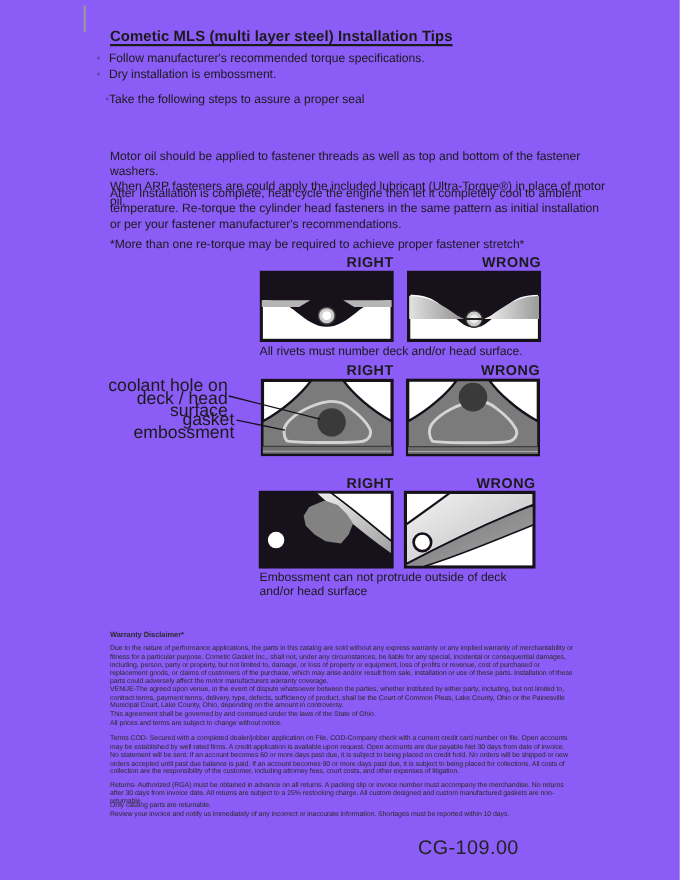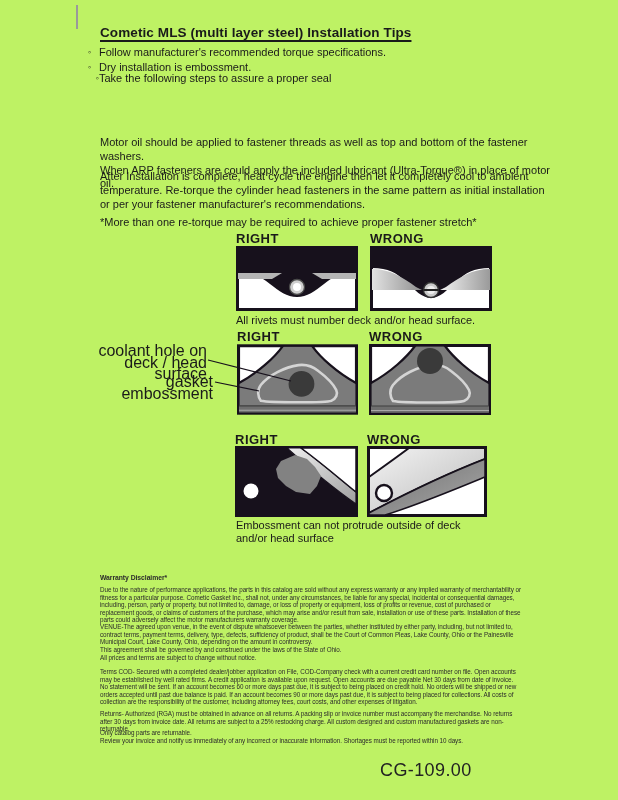--- a/index.html
+++ b/index.html
@@ -1,28 +1,28 @@
 <!DOCTYPE html>
 <html><head>
 <meta charset="utf-8">
 <style>
   html,body{margin:0;padding:0;background:#e9e9e9;}
-  .page{position:relative;width:618px;height:800px;background:#bef264;overflow:hidden;
+  .page{position:relative;width:618px;height:800px;background:#8b5cf6;overflow:hidden;
         font-family:"Liberation Sans", sans-serif;color:#1a1a1a;}
   .abs{position:absolute;}
   .edge-mark{left:76px;top:5px;width:2px;height:24px;background:#9a9a9a;}
   .doc-title{left:100px;top:25px;font-size:13.5px;font-weight:bold;letter-spacing:.1px;
              text-decoration:underline;text-underline-offset:3px;text-decoration-thickness:1.5px;}
   .tip{left:88px;font-size:11px;line-height:13px;white-space:nowrap;}
   .tip .mk{display:inline-block;width:11px;font-size:9px;vertical-align:1px;}
   .subtip{left:114px;font-size:11px;line-height:13px;white-space:nowrap;}
   .subtip .mk{display:inline-block;width:9px;font-size:11px;}
   .h2{left:100px;font-size:12.5px;font-weight:bold;}
   .para{left:100px;width:450px;font-size:11px;line-height:13.8px;white-space:pre-line;}
-  .dg-label{font-size:13px;font-weight:bold;text-align:left;letter-spacing:.5px;}
+  .dg-label{font-size:13px;font-weight:bold;text-align:right;letter-spacing:.5px;}
   .caption{font-size:11px;line-height:13px;white-space:pre-line;}
   .figbox{display:block;}
   .side-label{font-size:16px;line-height:11.5px;text-align:right;white-space:pre-line;}
   .disc{left:100px;width:422px;font-size:6.3px;line-height:7.5px;letter-spacing:-.05px;
         color:#2b2b2b;white-space:pre-line;}
   .disc-head{font-weight:bold;font-size:6.8px;}
   .doc-code{left:380px;top:760px;font-size:18px;letter-spacing:.4px;color:#222;}
   svg{display:block;}
 </style>
 </head>
@@ -33,21 +33,21 @@
   <div class="abs edge-mark"></div>
 
   <div class="abs doc-title">Cometic MLS (multi layer steel) Installation Tips</div>
 
   <div class="abs tip" style="top:46px;">
     <span class="mk">◦</span><span>Follow manufacturer's recommended torque specifications.</span>
   </div>
   <div class="abs tip" style="top:61px;">
     <span class="mk">◦</span><span>Dry installation is embossment.</span>
   </div>
-  <div class="abs tip" style="top:72px;text-align:right;">
+  <div class="abs tip" style="top:84px;text-align:right;">
     <span class="mk">◦</span><span>Take the following steps to assure a proper seal</span>
   </div>
 
   <div class="abs para" style="top:136px;">Motor oil should be applied to fastener threads as well as top and bottom of the fastener washers.
 When ARP fasteners are could apply the included lubricant (Ultra-Torque®) in place of motor oil.</div>
   <div class="abs para" style="top:170px;">After Installation is complete, heat cycle the engine then let it completely cool to ambient
 temperature. Re-torque the cylinder head fasteners in the same pattern as initial installation
 or per your fastener manufacturer's recommendations.</div>
   <div class="abs para" style="top:216px;">*More than one re-torque may be required to achieve proper fastener stretch*</div>
 

